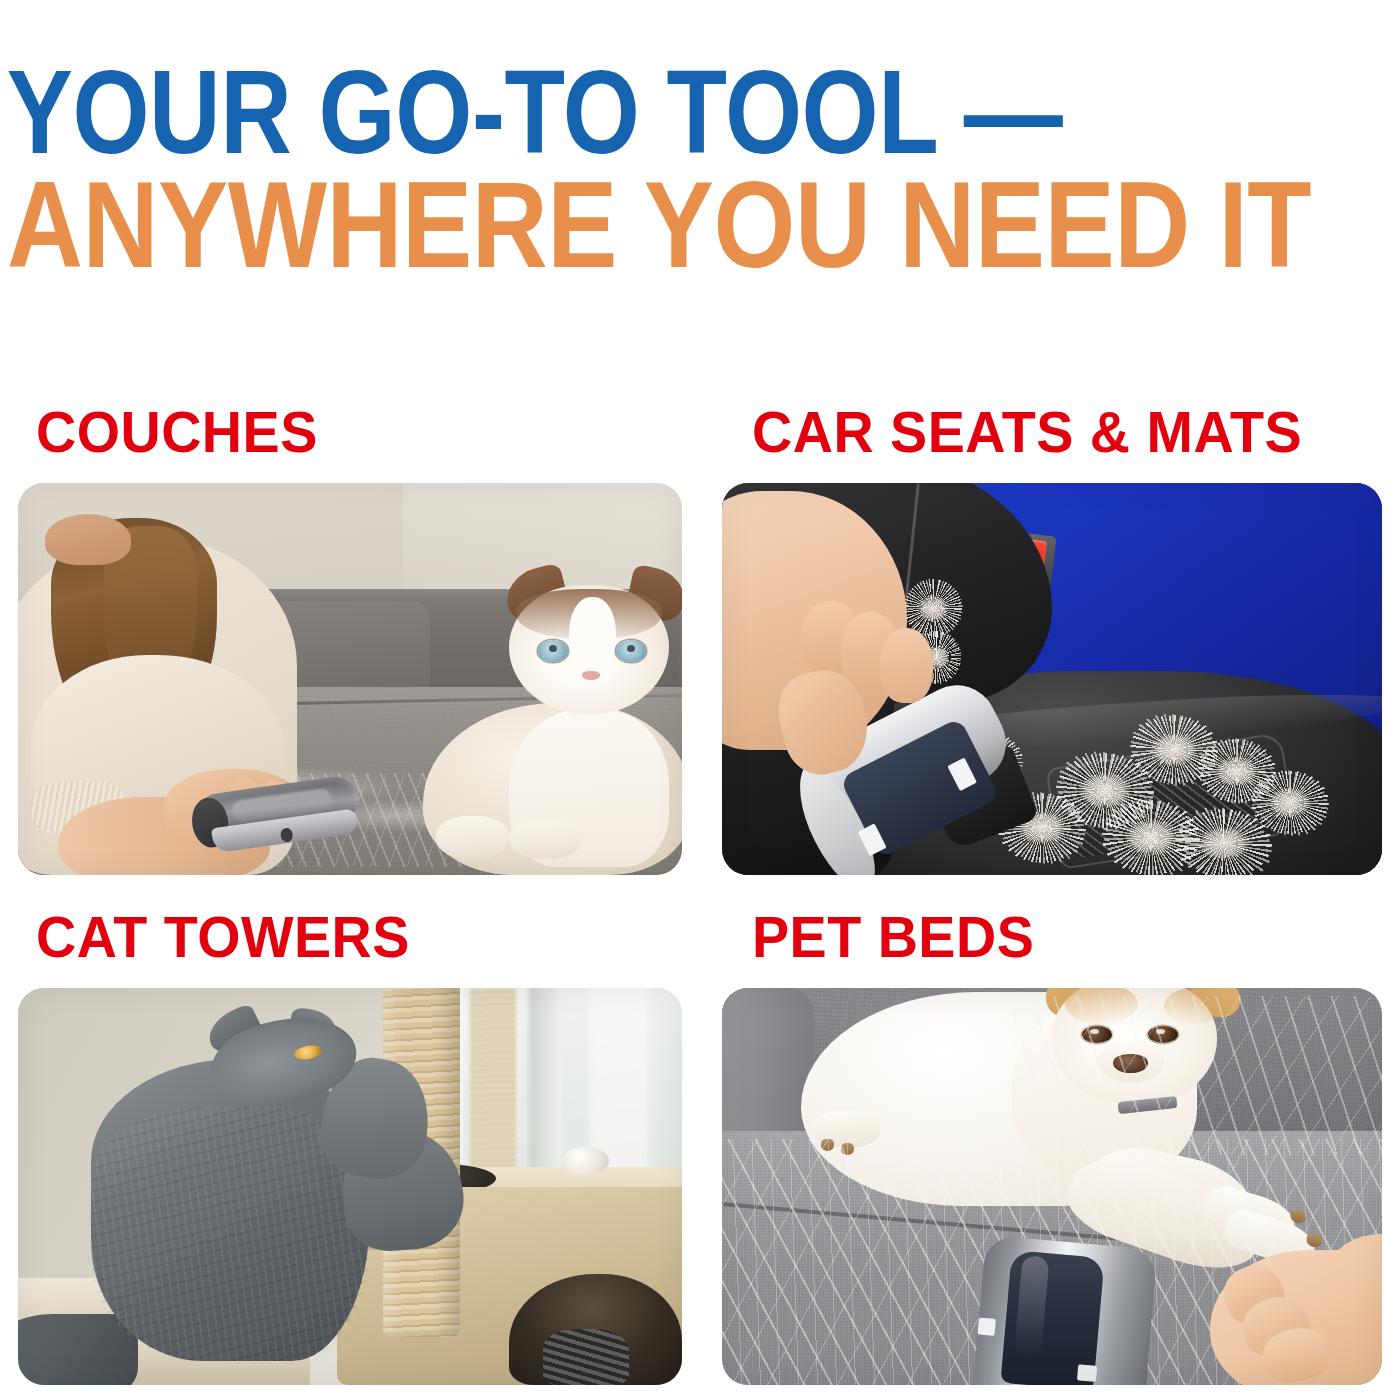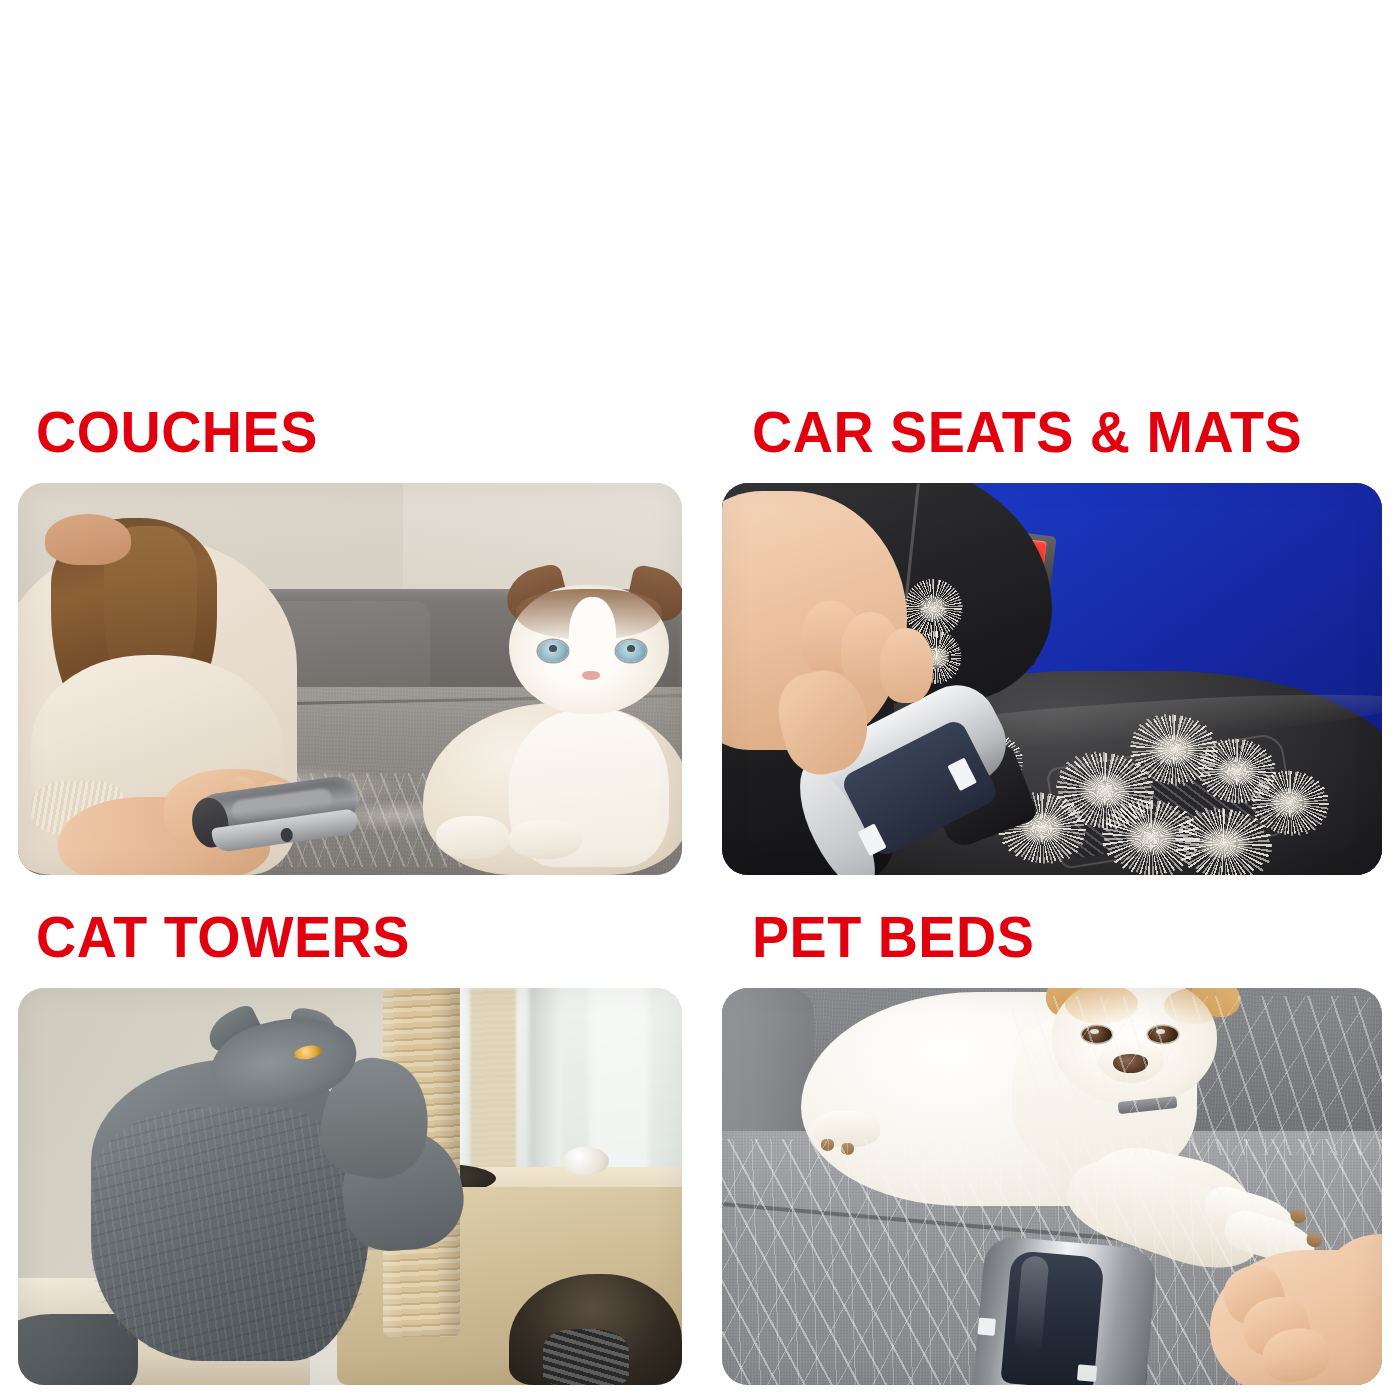--- a/index.html
+++ b/index.html
@@ -742,20 +742,24 @@
     position: absolute; inset: 0;
     box-shadow: inset 0 0 34px rgba(0,0,0,.07);
     pointer-events: none;
   }
 </style>
 </head>
 <body>
 
 <div id="page">
 
+  <div class="headline">
+    <span class="head-line head-line-1">YOUR GO-TO TOOL —</span>
+    <span class="head-line head-line-2">ANYWHERE YOU NEED IT</span>
+  </div>
 
   <div class="panel-label" id="label-couches">COUCHES</div>
   <div class="panel-label" id="label-car">CAR SEATS &amp; MATS</div>
   <div class="panel-label" id="label-tower">CAT TOWERS</div>
   <div class="panel-label" id="label-bed">PET BEDS</div>
 
   <div class="panel" id="panel-couches">
     <div class="scene">
       <div class="pc c-wall"></div>
       <div class="pc c-wall2"></div>

